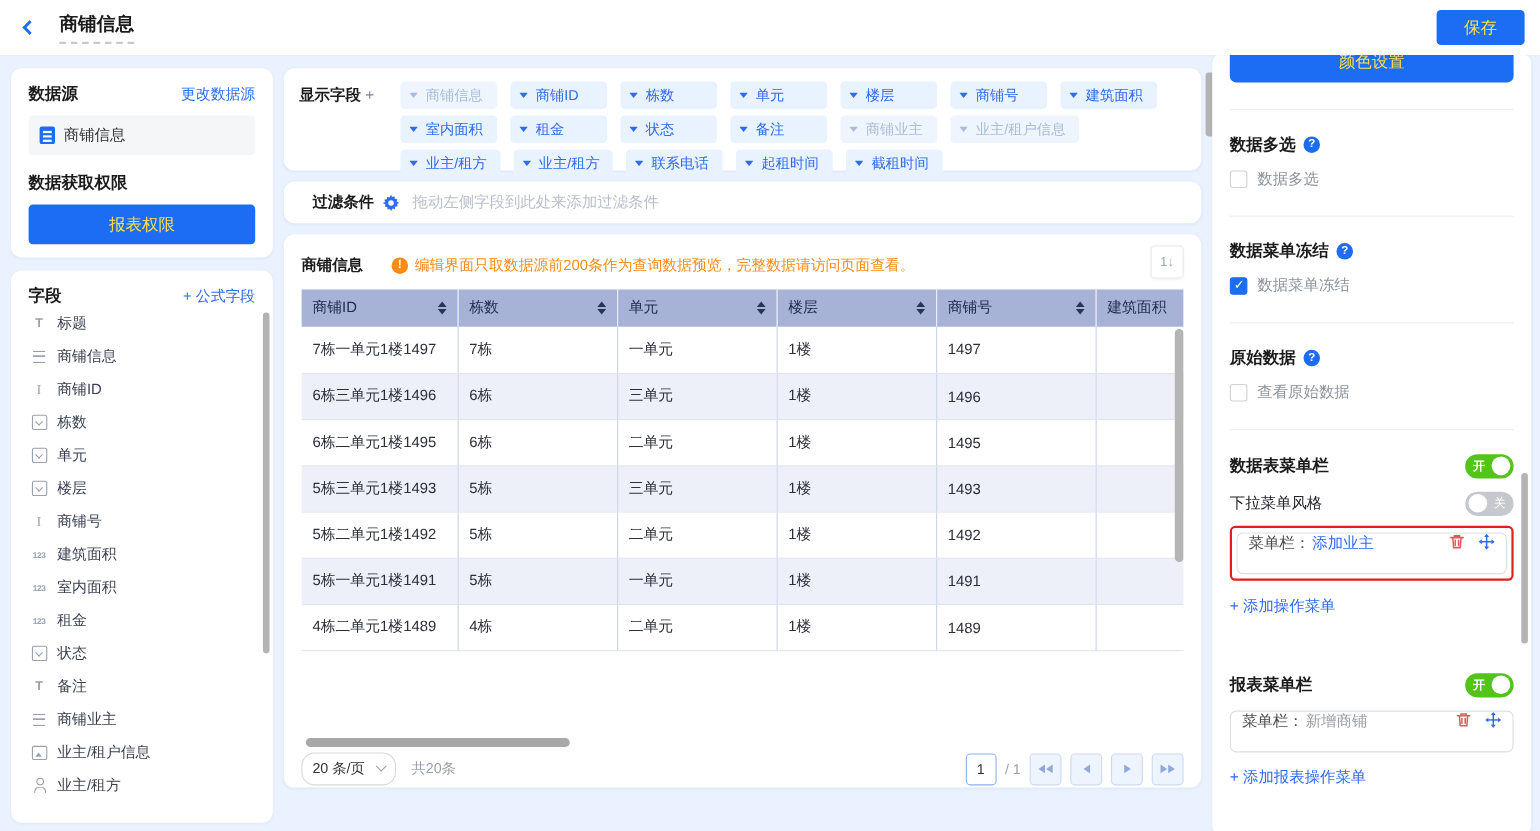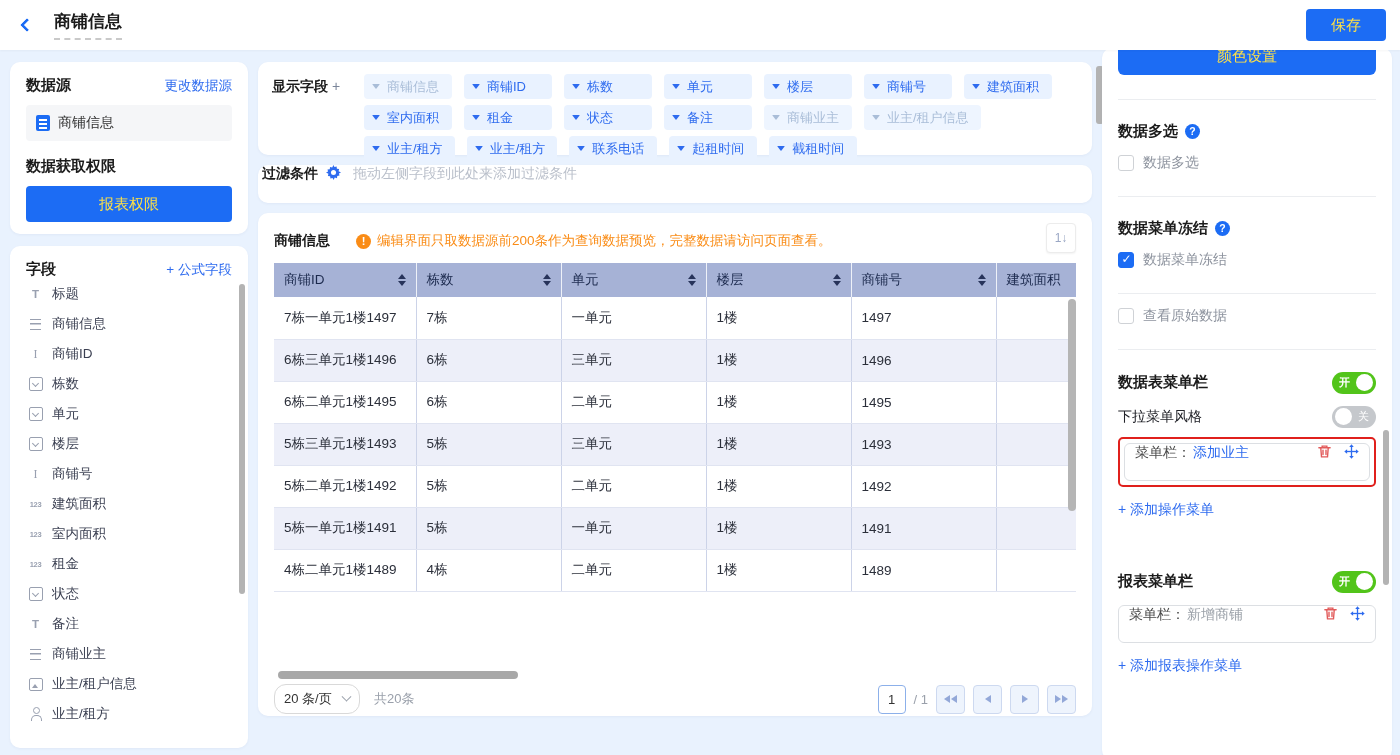--- a/index.html
+++ b/index.html
@@ -43,21 +43,21 @@
   .vthumb{position:absolute;width:6px;background:#b3b3b3;border-radius:3px;cursor:pointer}
   
   .card-chips{left:258px;top:62px;width:834px;height:93px;padding:12px 14px;display:flex}
   .df-label{flex:none;width:92px;padding-top:4px;font-size:14px;color:#1b1b1b;font-weight:700}
   .df-plus{font-weight:400;color:#7a8599;margin-left:4px;cursor:pointer}
   .chips-wrap{width:760px;display:flex;flex-wrap:wrap;align-content:flex-start;gap:6px 12px}
   .chip{height:25px;min-width:88px;background:#e9f2ff;border-radius:4px;color:#2e6bef;font-size:13px;display:inline-flex;align-items:center;padding:0 12px 0 8px;cursor:pointer}
   .chip-caret{width:0;height:0;border-left:4.5px solid transparent;border-right:4.5px solid transparent;border-top:5.5px solid #2e6bef;margin-right:7px;border-radius:1px}
   .chip.disabled{background:#eef5ff;color:#a9bdd8}
   .chip.disabled .chip-caret{border-top-color:#a9bdd8}
-  .card-filter{left:258px;top:165px;width:834px;height:38px;padding:0 4px;display:flex;align-items:flex-start}
+  .card-filter{left:258px;top:165px;width:834px;height:38px;padding:0 26px;display:flex;align-items:center}
   .gear{margin:0 8px 0 8px;display:inline-flex;cursor:pointer}
   .filter-ph{color:#b9bfca;font-size:14px;margin-left:4px}
   .card-table{left:258px;top:213px;width:834px;height:503px;padding:12px 16px 8px}
   .tbl-head{display:flex;align-items:center;height:32px;position:relative}
   .tbl-title{font-size:14px;font-weight:700;color:#1b1b1b;margin-right:26px}
   .warn-wrap{display:flex;align-items:center;font-size:13.5px;color:#fa8c16}
   .warn-icon{width:15px;height:15px;border-radius:50%;background:#fa8c16;color:#fff;font-size:11px;font-weight:700;display:inline-flex;align-items:center;justify-content:center;margin-right:6px;flex:none}
   .warn-icon::before{content:"!"}
   .sort-tool{position:absolute;right:0;top:-2px;width:30px;height:30px;border:1px solid #ececec;border-radius:4px;display:flex;align-items:center;justify-content:center;color:#9aa7c4;font-size:12px;cursor:pointer;box-shadow:0 1px 2px rgba(0,0,0,.05);background:#fff}
   .tbl-wrap{height:404px;overflow:hidden;margin-top:6px;position:relative}
@@ -535,20 +535,24 @@
   <div class="p-title">
     <span>数据菜单冻结</span>
       <span class="help"></span>
   </div>
   <div class="chk-row" style="color:#8d939e">
     <span class="chk checked"></span>
     <span>数据菜单冻结</span>
   </div>
   <div class="divider"></div>
 
+  <div class="p-title">
+    <span>原始数据</span>
+      <span class="help"></span>
+  </div>
   <div class="chk-row">
     <span class="chk"></span>
     <span>查看原始数据</span>
   </div>
   <div class="divider"></div>
 
   <div class="p-title t-row">
     <span>数据表菜单栏</span>
     <span class="toggle on">
       <span class="tl">开</span>

